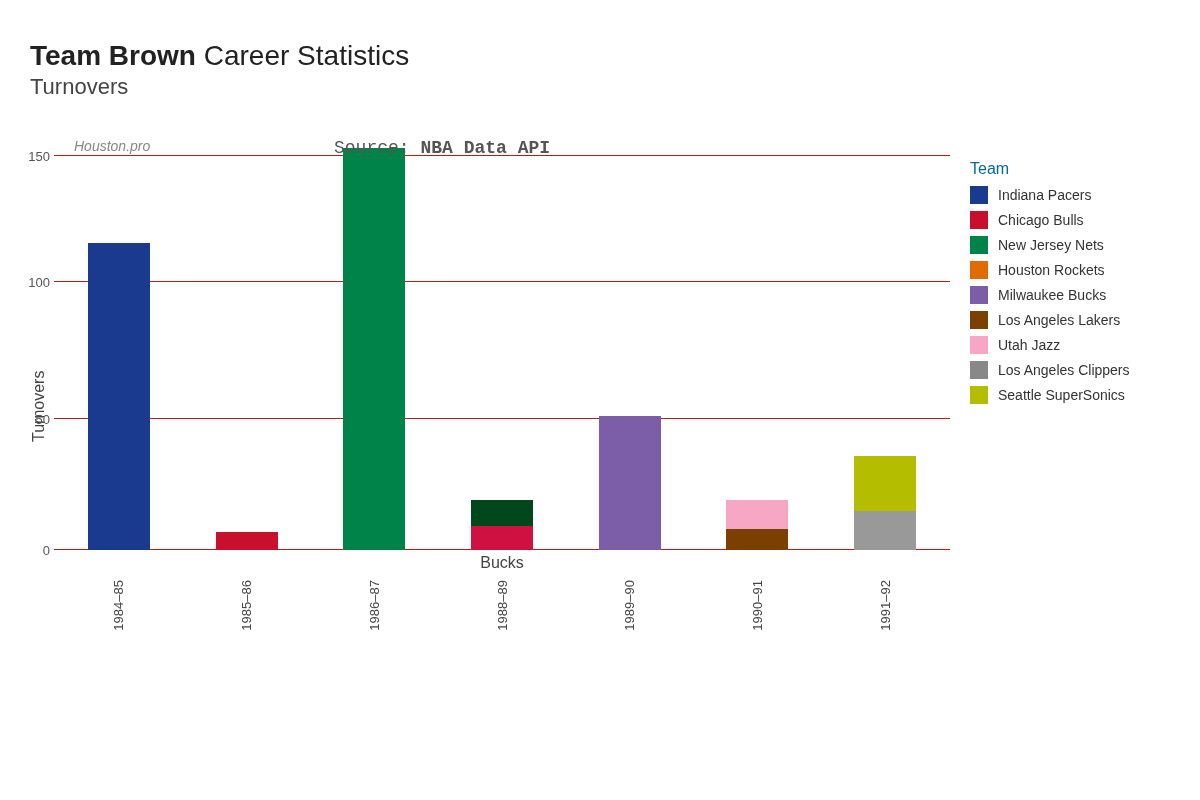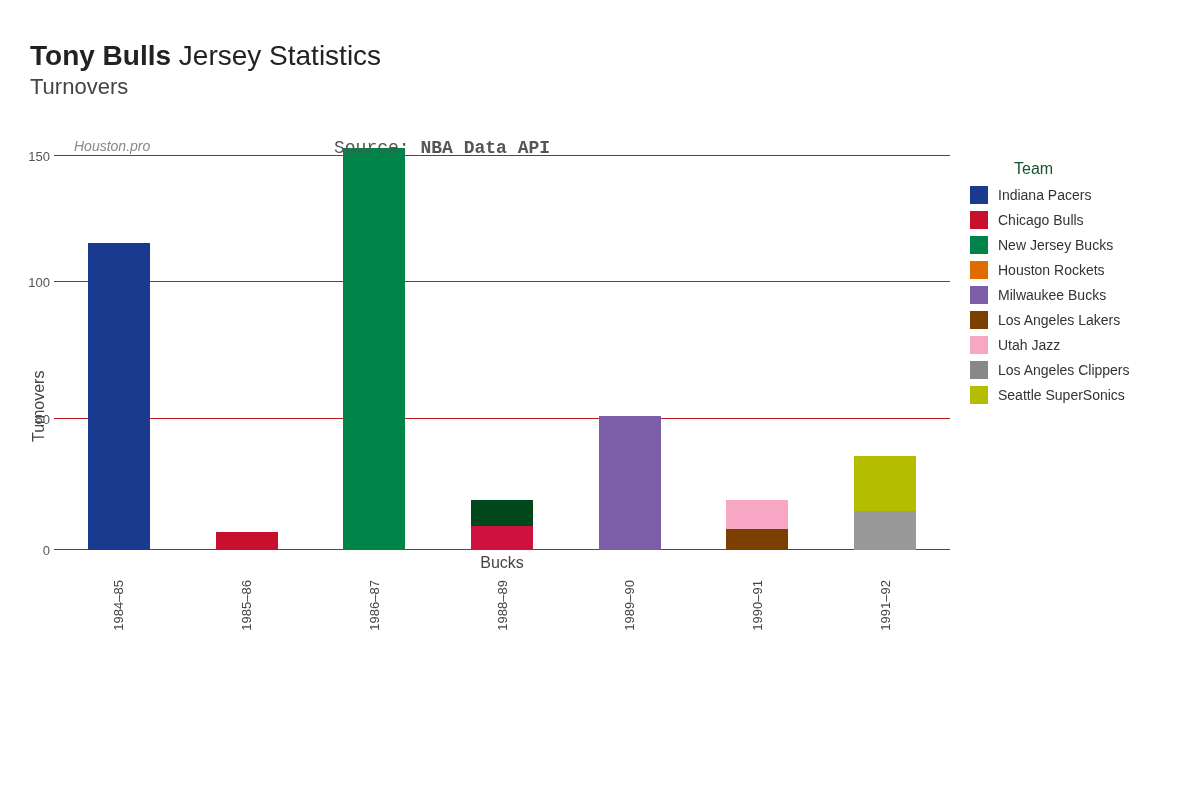--- a/index.html
+++ b/index.html
@@ -166,23 +166,22 @@
     }
     
     .legend {
       width: 220px;
       padding-left: 20px;
       padding-top: 50px;
       flex-shrink: 0;
     }
     .legend-title {
       font-size: 16px;
-      color: #14532d;
+      color: #0369a1;
       margin-bottom: 8px;
-      margin-left: 44px;
     }
     .legend-item {
       display: flex;
       align-items: center;
       margin-bottom: 7px;
       gap: 10px;
     }
     .legend-swatch {
       width: 18px;
       height: 18px;
@@ -192,21 +191,21 @@
       font-size: 14px;
       color: #333;
     }
   </style>
 </head>
 <body>
 
 <div class="container">
   <div class="title-block">
     <div class="title-main">
-      <span class="title-bold">Tony Bulls</span><span> Jersey Statistics</span>
+      <span class="title-bold">Team Brown</span><span> Career Statistics</span>
     </div>
     <div class="subtitle">Turnovers</div>
   </div>
 
   <div class="chart-area">
     <div class="chart-left">
       <div class="y-axis-label">Turnovers</div>
       <div class="chart-inner">
         <div class="watermark">Houston.pro</div>
         <div class="source">
@@ -299,21 +298,21 @@
     <div class="legend-item">
           <div class="legend-swatch" style="background-color: rgb(26, 58, 143);"></div>
           <span class="legend-label">Indiana Pacers</span>
         </div>
         <div class="legend-item">
           <div class="legend-swatch" style="background-color: rgb(200, 16, 46);"></div>
           <span class="legend-label">Chicago Bulls</span>
         </div>
         <div class="legend-item">
           <div class="legend-swatch" style="background-color: rgb(0, 131, 72);"></div>
-          <span class="legend-label">New Jersey Bucks</span>
+          <span class="legend-label">New Jersey Nets</span>
         </div>
         <div class="legend-item">
           <div class="legend-swatch" style="background-color: rgb(224, 108, 0);"></div>
           <span class="legend-label">Houston Rockets</span>
         </div>
         <div class="legend-item">
           <div class="legend-swatch" style="background-color: rgb(123, 94, 167);"></div>
           <span class="legend-label">Milwaukee Bucks</span>
         </div>
         <div class="legend-item">

